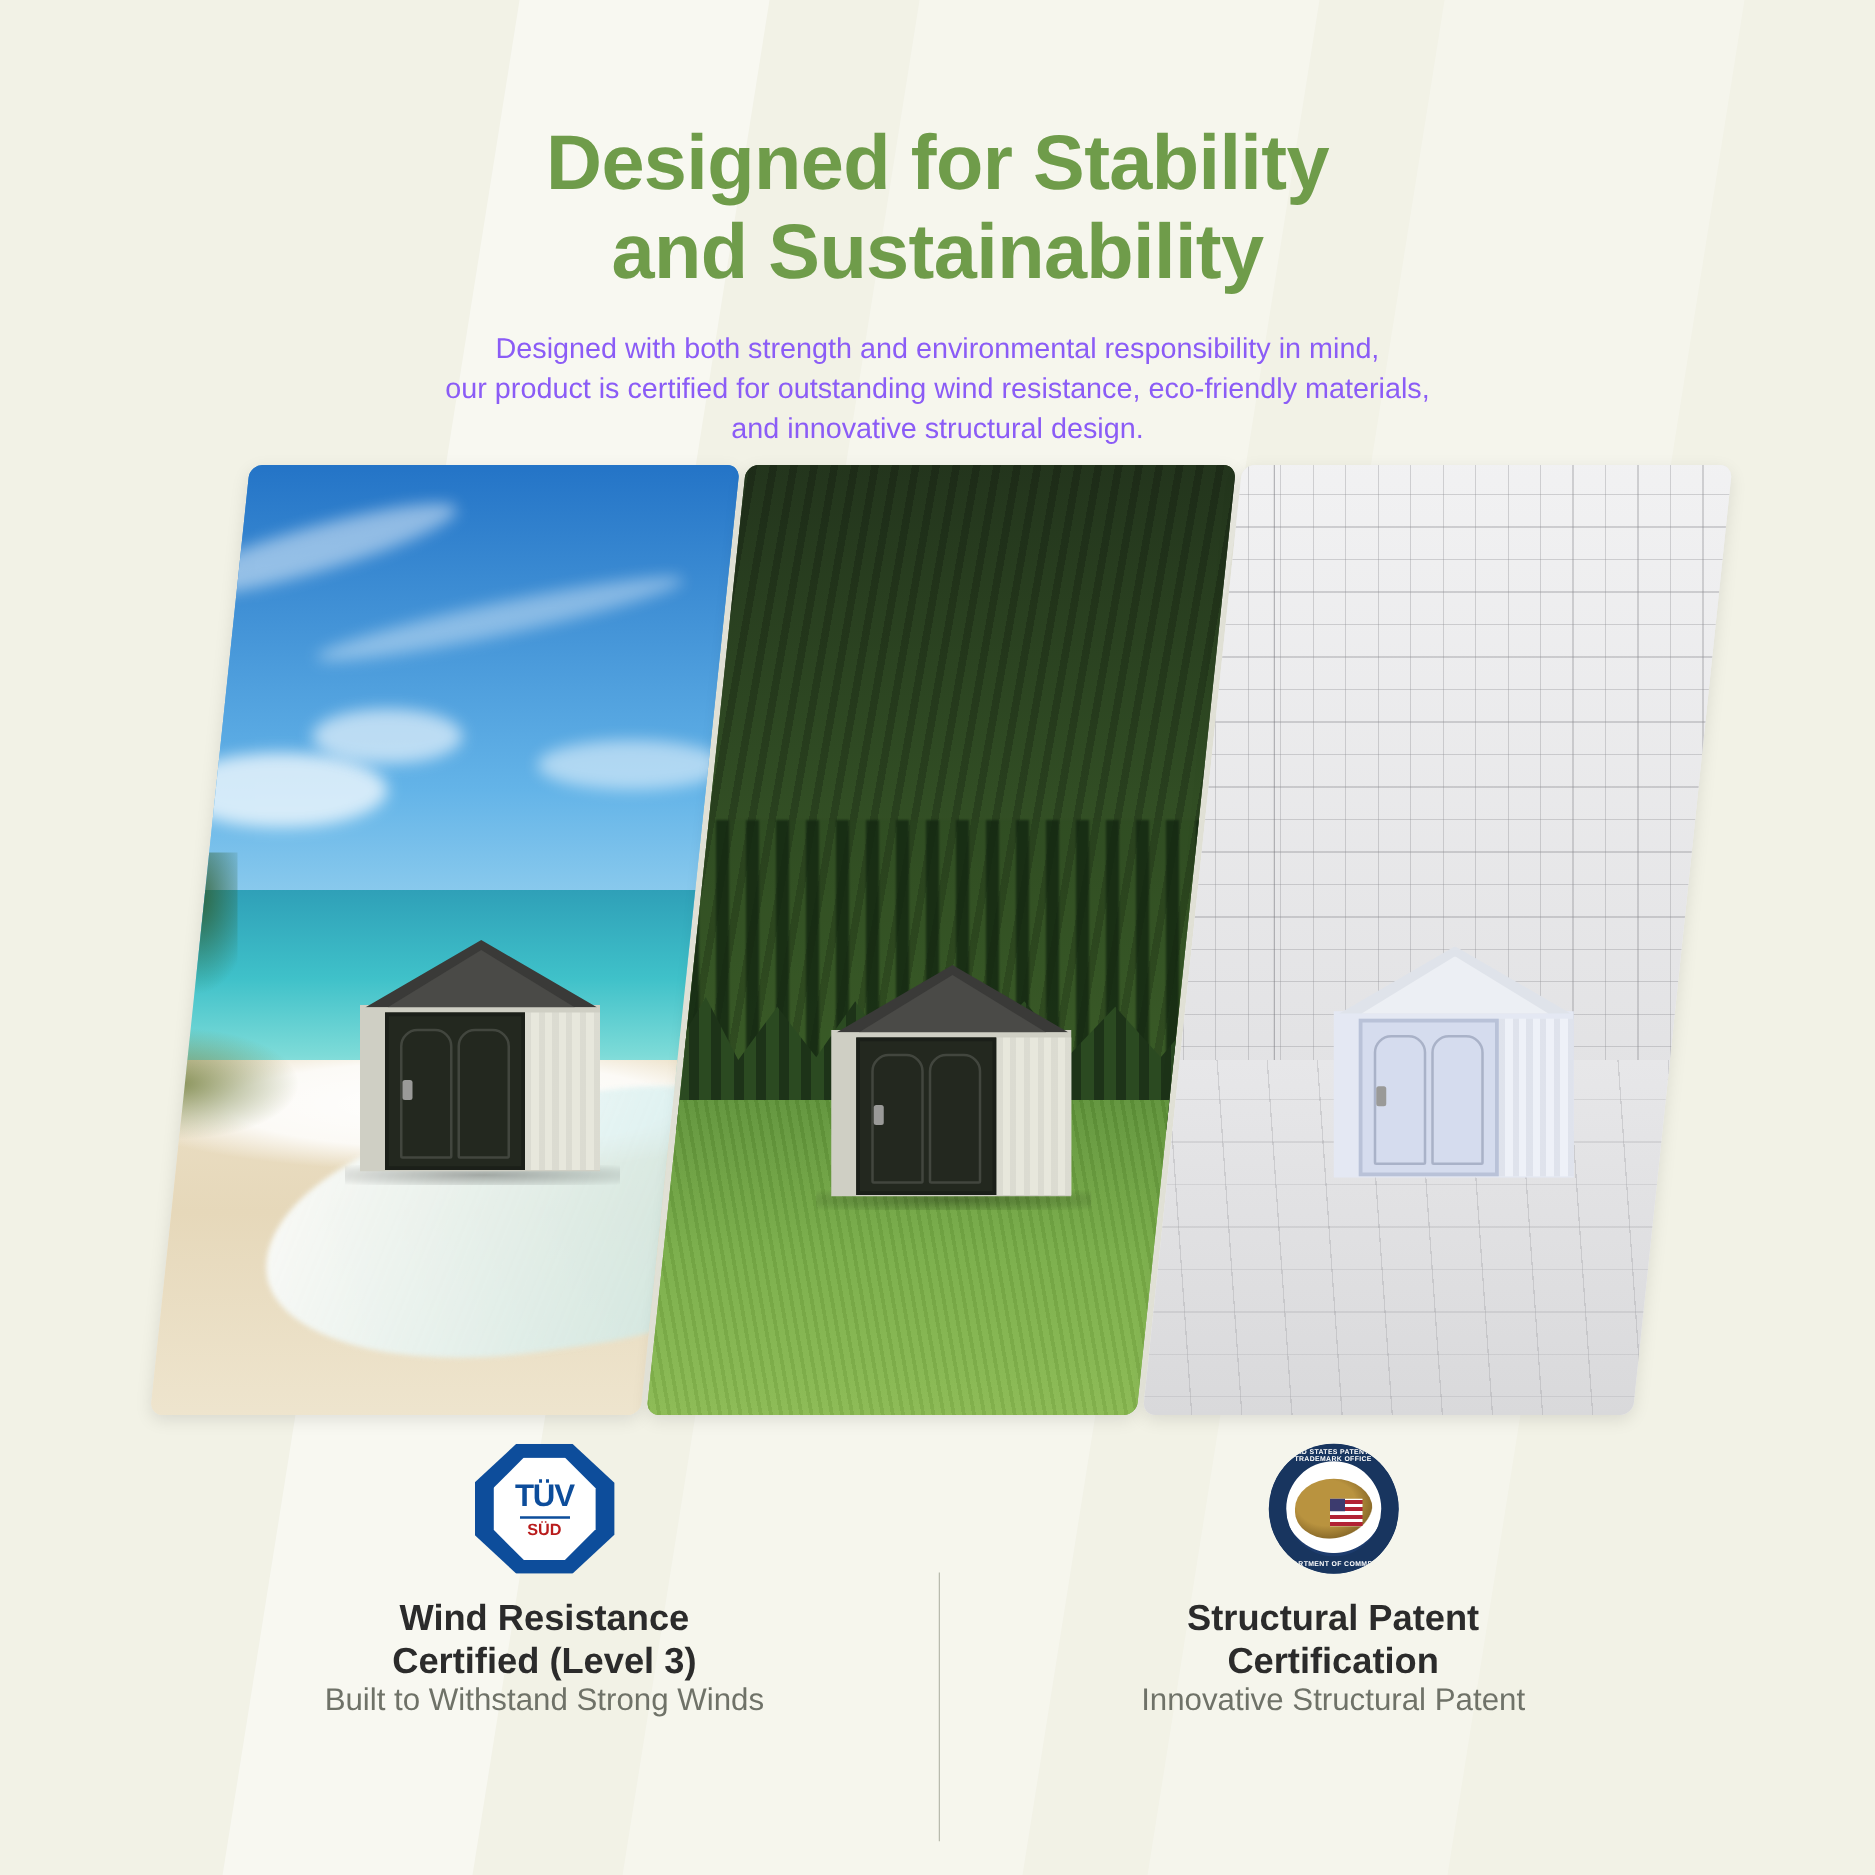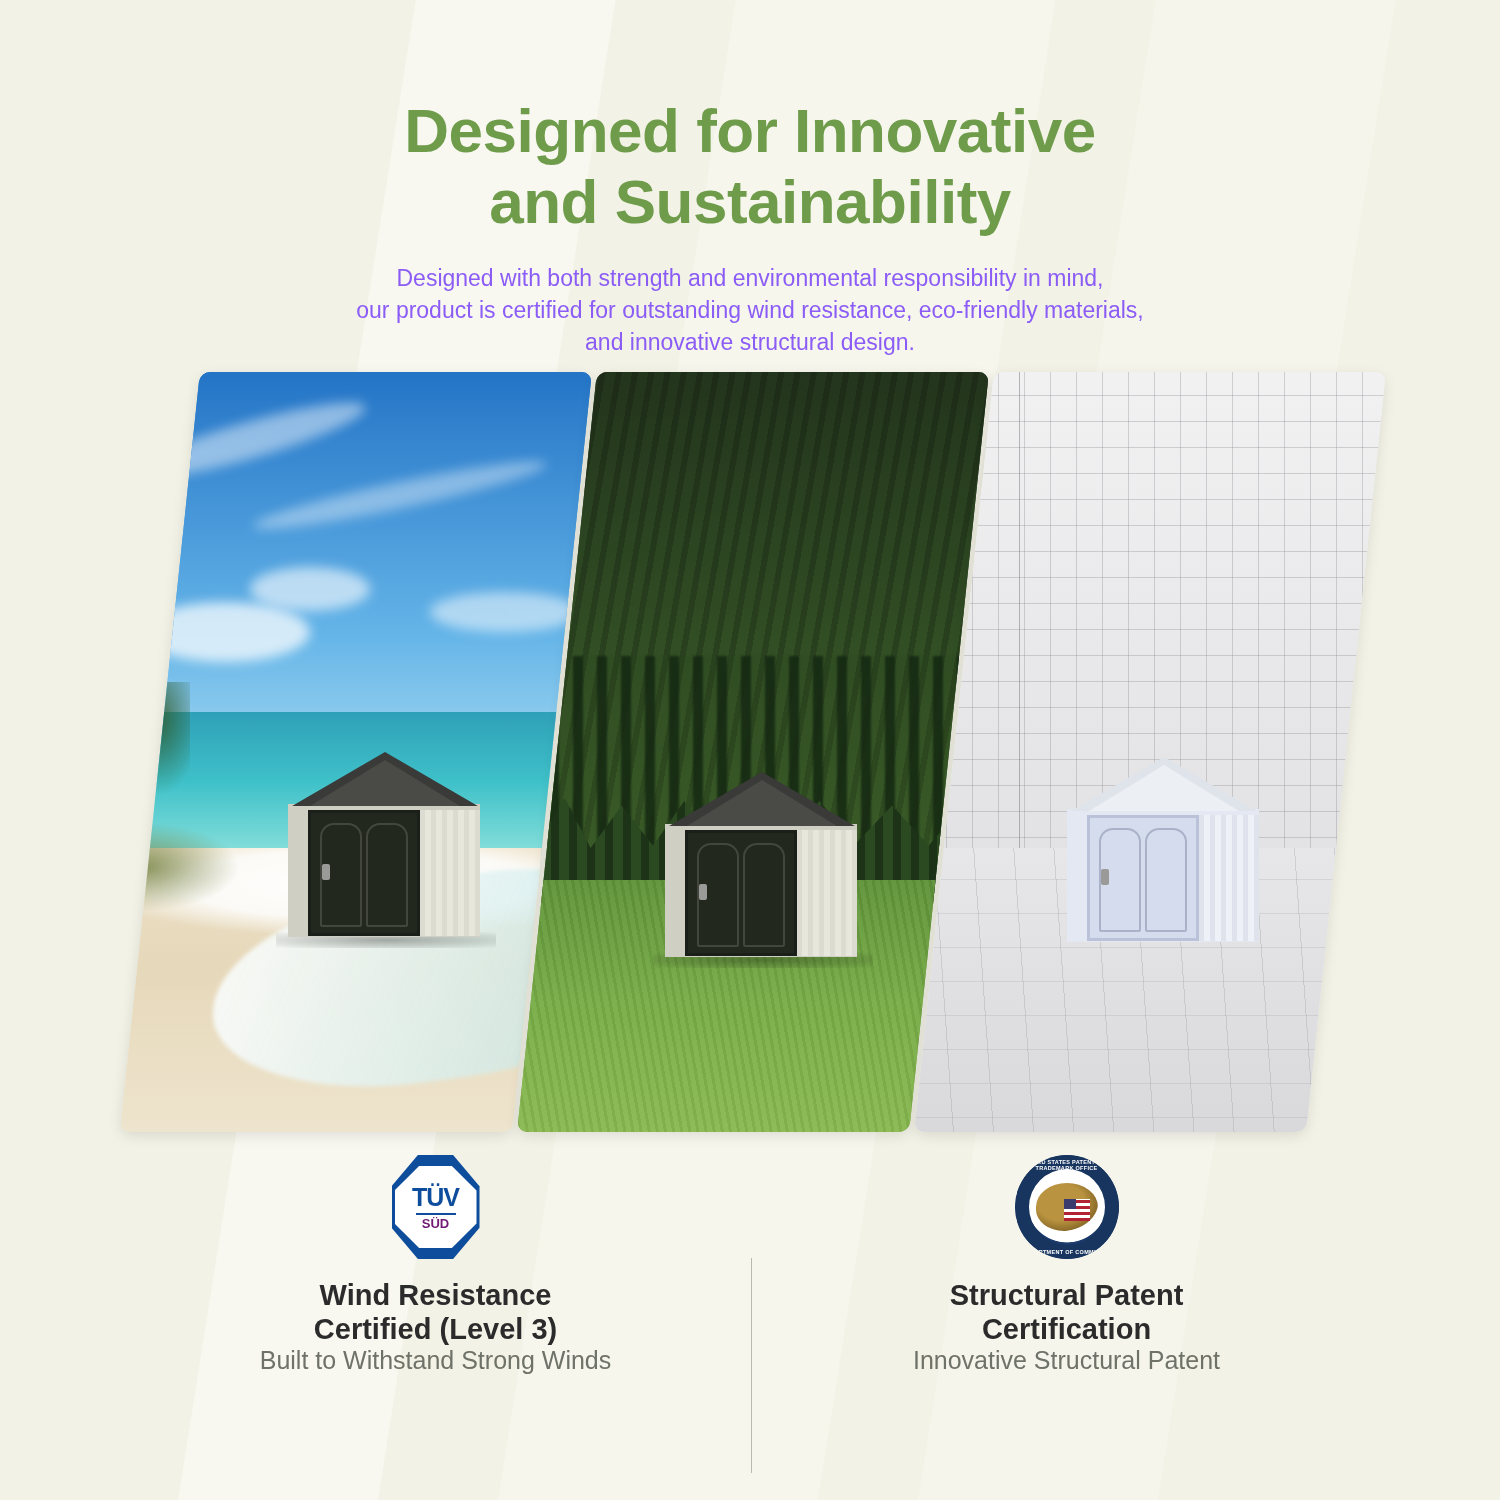--- a/index.html
+++ b/index.html
@@ -228,33 +228,33 @@
   .cert-title {
     margin-top: 16px;
     font-size: 29px; line-height: 1.18; font-weight: bold; color: #2b2b2b; text-align: center;
   }
   .cert-sub {
     font-size: 25px; color: #6f7268;
   }
 
   
   .tuv {
-    position: relative; width: 88px; height: 104px;
+    position: relative; width: 112px; height: 104px;
     background: #0d4d9b;
     clip-path: polygon(30% 0, 70% 0, 100% 30%, 100% 70%, 70% 100%, 30% 100%, 0 70%, 0 30%);
     display: flex; align-items: center; justify-content: center;
   }
   .tuv .in {
     width: 82px; height: 82px; background: #ffffff;
     clip-path: polygon(30% 0, 70% 0, 100% 30%, 100% 70%, 70% 100%, 30% 100%, 0 70%, 0 30%);
     display: flex; flex-direction: column; align-items: center; justify-content: center;
   }
   .tuv .t1 { font-size: 25px; font-weight: bold; color: #0d4d9b; line-height: 1; letter-spacing: -1px; }
   .tuv .rule { width: 40px; height: 2px; background: #0d4d9b; margin: 3px 0 2px; }
-  .tuv .t2 { font-size: 13px; font-weight: bold; color: #701a75; line-height: 1; }
+  .tuv .t2 { font-size: 13px; font-weight: bold; color: #b91c1c; line-height: 1; }
 
   
   .grs { position: relative; width: 260px; height: 104px; }
   .grs .ring {
     position: absolute; left: 22px; top: 4px; width: 96px; height: 96px;
     border: 5px solid #2aa6ad; border-radius: 50%;
     border-right-color: transparent; border-top-color: #2aa6ad;
     transform: rotate(14deg);
     opacity: .9;
   }
@@ -318,21 +318,21 @@
 <body>
 
 <div class="page">
 
   <div class="bg-band b1"></div>
   <div class="bg-band b2"></div>
   <div class="bg-band b3"></div>
 
   <div class="header">
     <div class="title">
-      <div>Designed for Innovative</div>
+      <div>Designed for Stability</div>
       <div>and Sustainability</div>
     </div>
     <div class="subtitle">
       <div>Designed with both strength and environmental responsibility in mind,</div>
       <div>our product is certified for outstanding wind resistance, eco-friendly materials,</div>
       <div>and innovative structural design.</div>
     </div>
   </div>
 
   <div class="panels">

